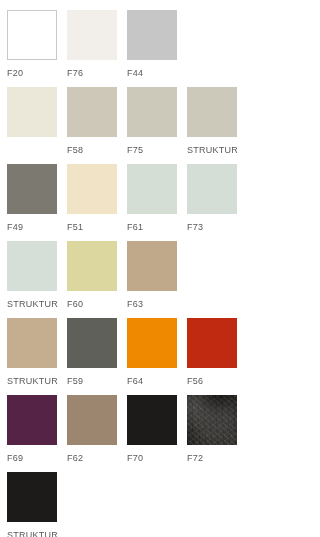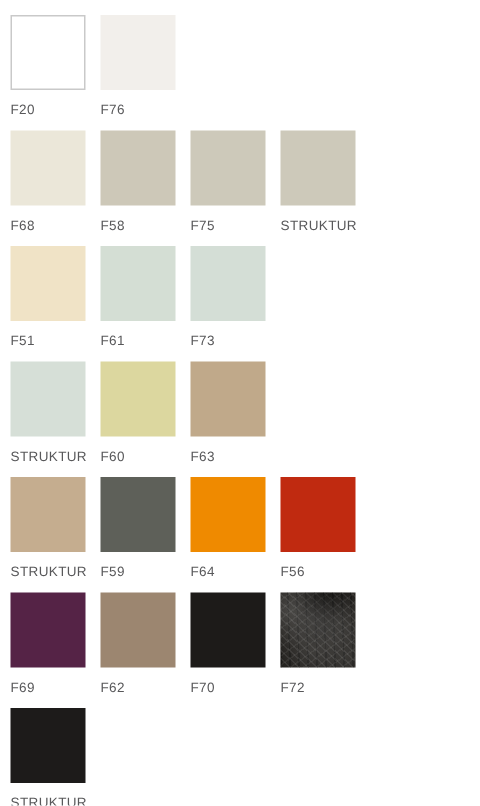--- a/index.html
+++ b/index.html
@@ -66,40 +66,47 @@
 <div id="swatch-grid">
     <div class="swatch-row">
       <div class="swatch-cell">
         <div class="swatch-chip bordered" title="F20" style="background-color: rgb(255, 255, 255);"></div>
         <div class="swatch-label">F20</div>
       </div>
       <div class="swatch-cell">
         <div class="swatch-chip" title="F76" style="background-color: rgb(242, 239, 235);"></div>
         <div class="swatch-label">F76</div>
       </div>
+      <div class="swatch-cell">
+        <div class="swatch-chip" title="F44" style="background-color: rgb(198, 198, 198);"></div>
+        <div class="swatch-label">F44</div>
+      </div>
     </div>
     <div class="swatch-row">
       <div class="swatch-cell">
         <div class="swatch-chip" title="F68" style="background-color: rgb(235, 231, 217);"></div>
-        <div class="swatch-label">F68</div>
       </div>
       <div class="swatch-cell">
         <div class="swatch-chip" title="F58" style="background-color: rgb(205, 200, 184);"></div>
         <div class="swatch-label">F58</div>
       </div>
       <div class="swatch-cell">
         <div class="swatch-chip" title="F75" style="background-color: rgb(205, 201, 186);"></div>
         <div class="swatch-label">F75</div>
       </div>
       <div class="swatch-cell">
         <div class="swatch-chip" title="STRUKTUR" style="background-color: rgb(205, 201, 186);"></div>
         <div class="swatch-label">STRUKTUR</div>
       </div>
     </div>
     <div class="swatch-row">
+      <div class="swatch-cell">
+        <div class="swatch-chip" title="F49" style="background-color: rgb(123, 121, 112);"></div>
+        <div class="swatch-label">F49</div>
+      </div>
       <div class="swatch-cell">
         <div class="swatch-chip" title="F51" style="background-color: rgb(240, 227, 198);"></div>
         <div class="swatch-label">F51</div>
       </div>
       <div class="swatch-cell">
         <div class="swatch-chip" title="F61" style="background-color: rgb(212, 222, 212);"></div>
         <div class="swatch-label">F61</div>
       </div>
       <div class="swatch-cell">
         <div class="swatch-chip" title="F73" style="background-color: rgb(212, 222, 214);"></div>

